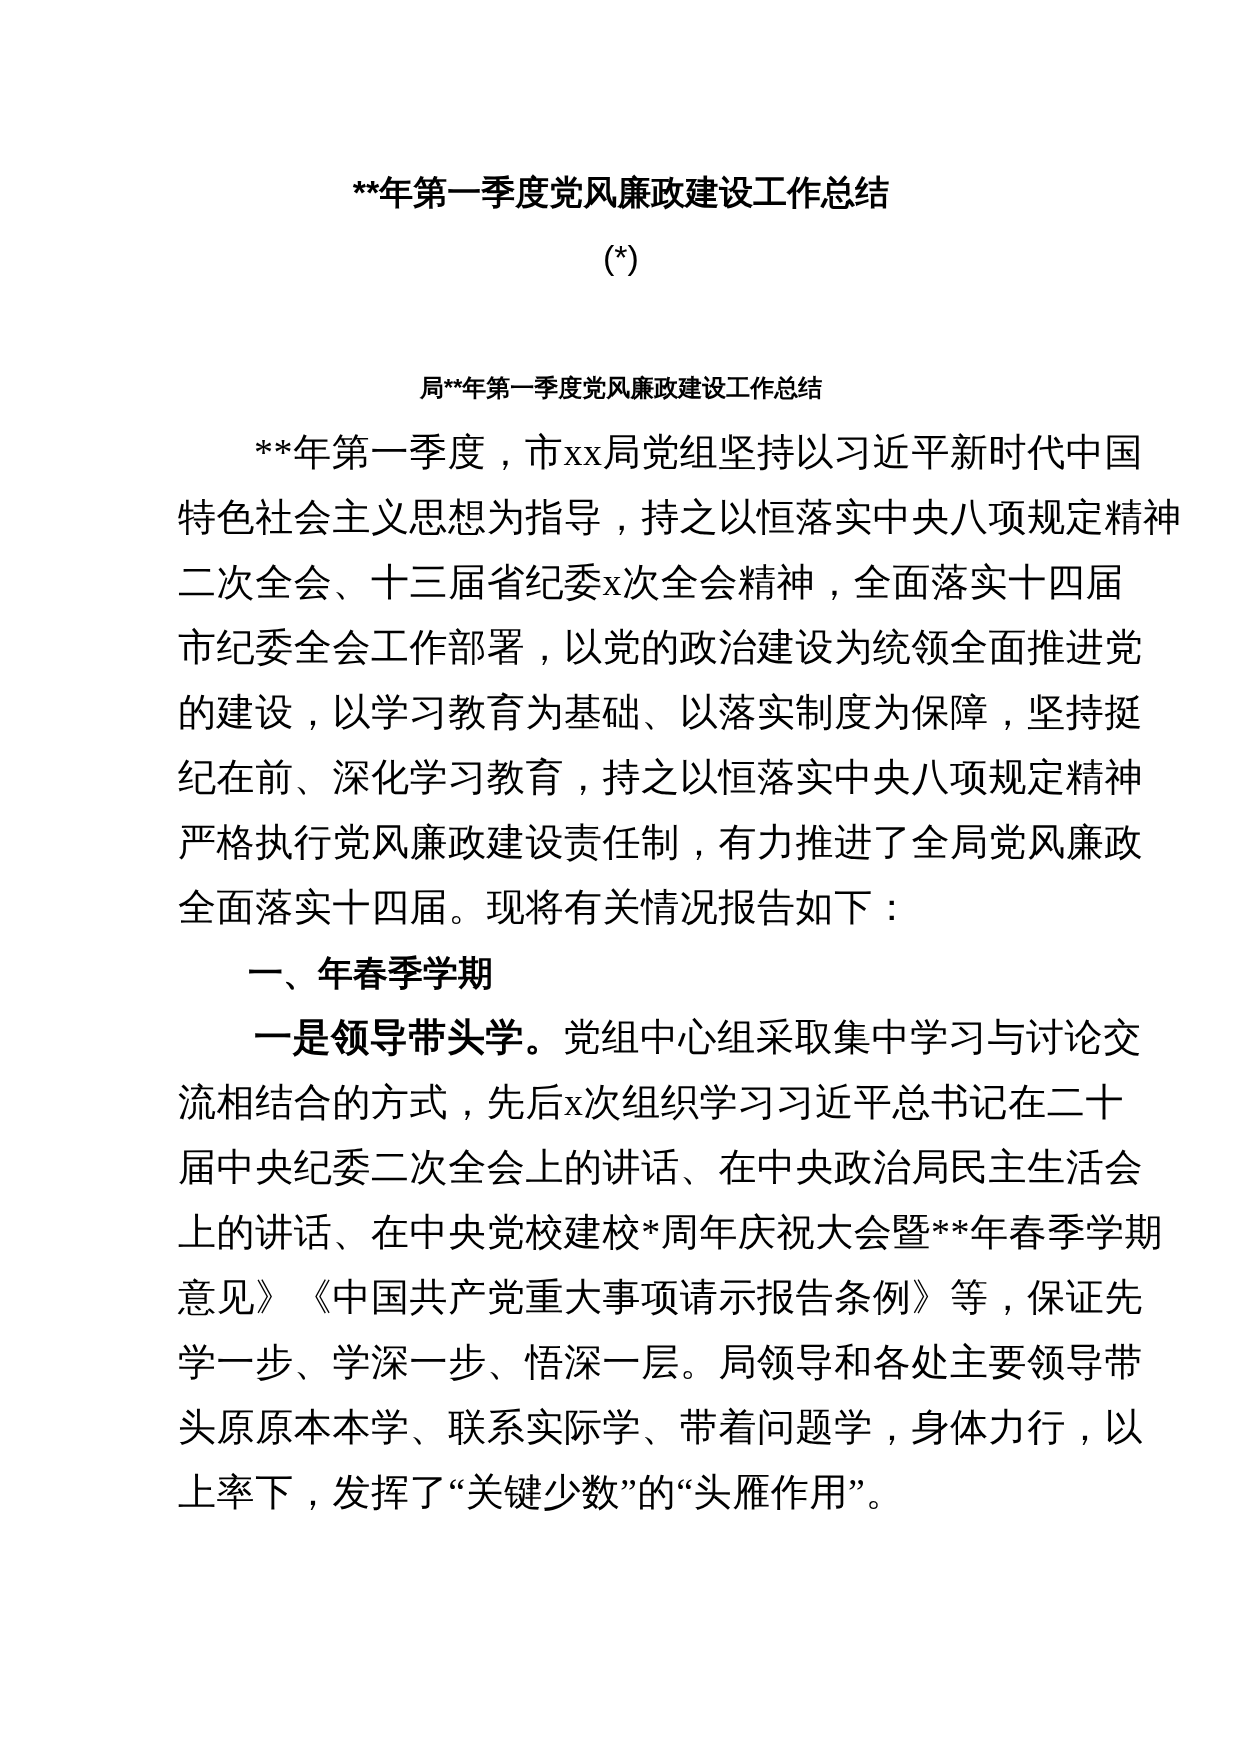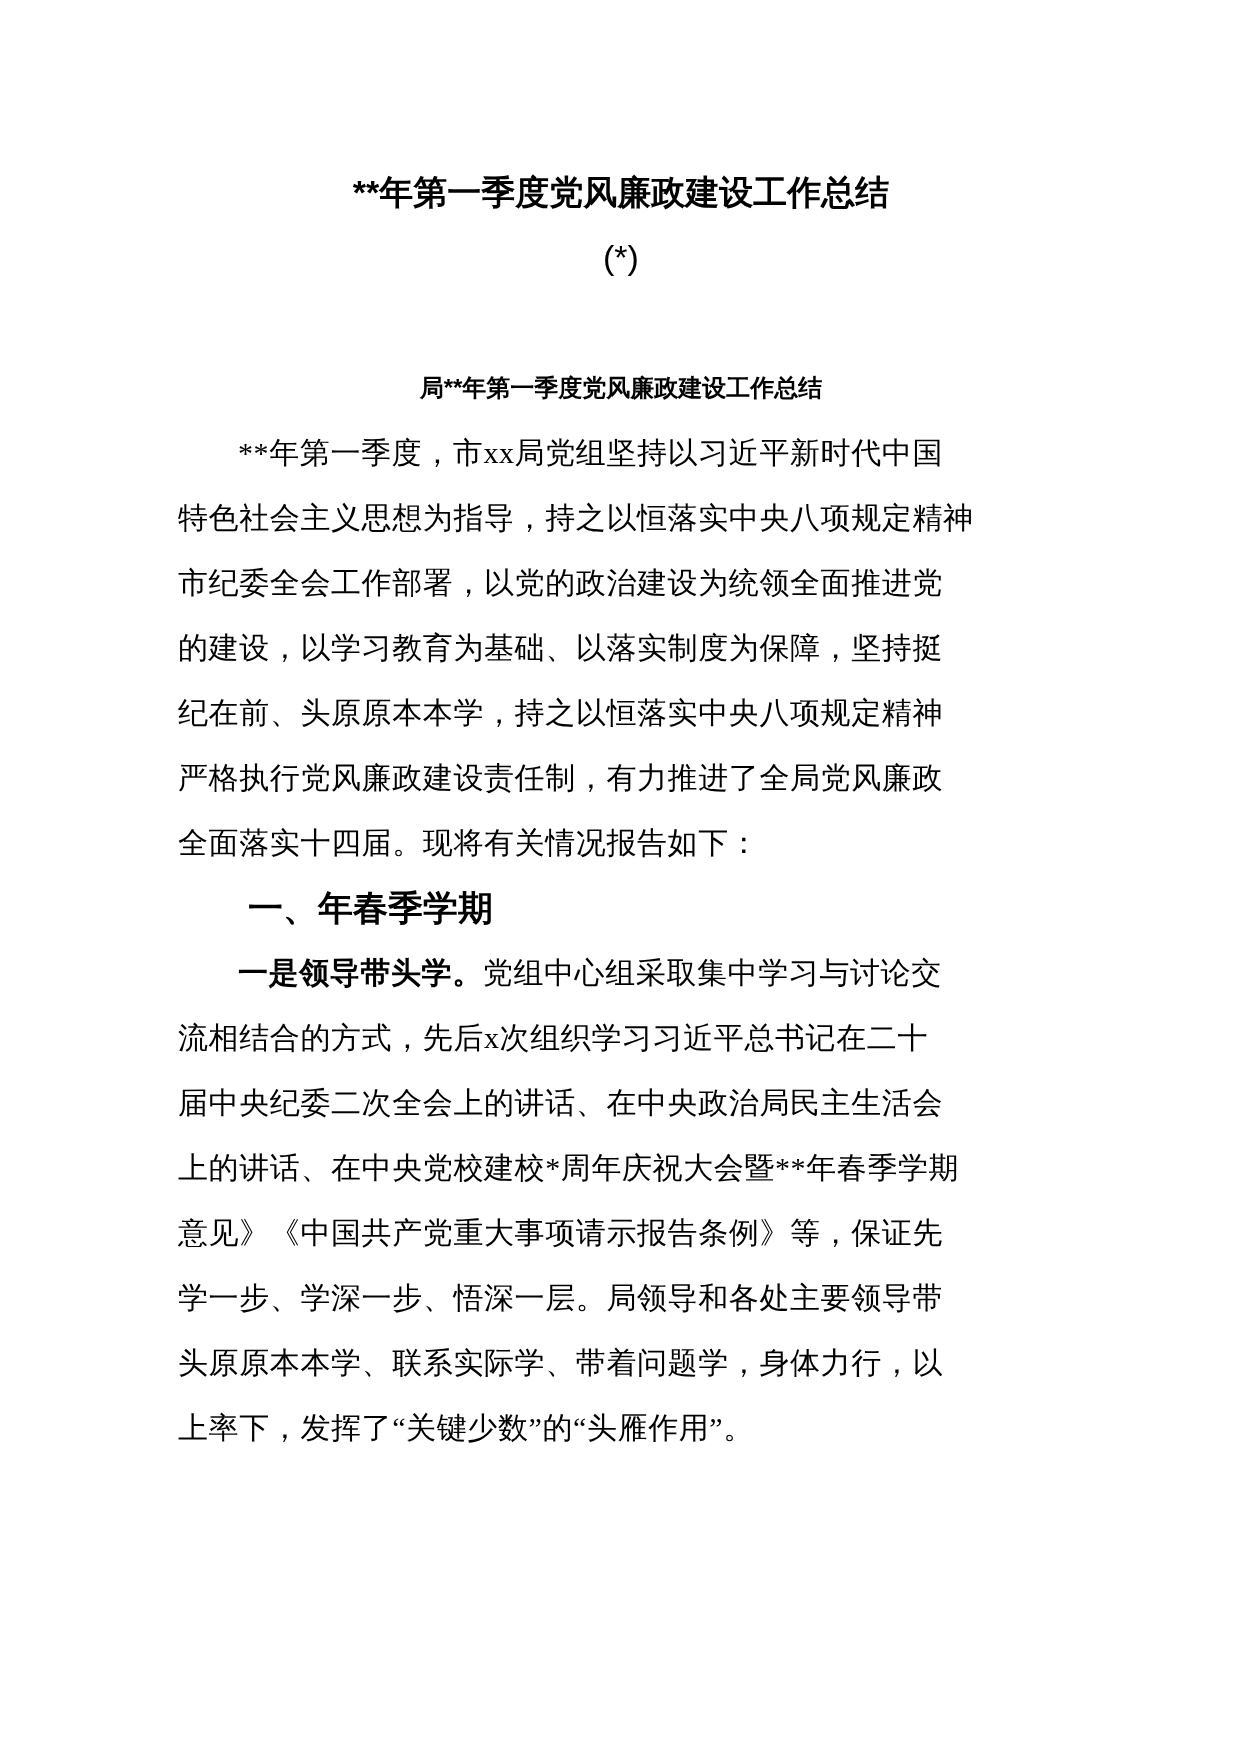--- a/index.html
+++ b/index.html
@@ -52,21 +52,21 @@
     font-size: 35px;
     line-height: 65px;
     font-weight: 700;
     font-family: "Liberation Sans", sans-serif;
     text-indent: 2em;
   }
   .para {
     margin: 0;
   }
   .line {
-    font-size: 30px;
+    font-size: 38px;
     line-height: 65px;
     letter-spacing: 0.6px;
     white-space: nowrap;
   }
   .indent {
     text-indent: 2em;
   }
   .bold-lead {
     font-weight: 700;
     font-family: Liberation Serif, serif;
@@ -82,23 +82,24 @@
 
   <div class="doc-subtitle">(*)</div>
 
   <div class="blank-line"></div>
 
   <h2 class="section-heading">局**年第一季度党风廉政建设工作总结</h2>
 
   <div class="para">
     <div class="line indent">**年第一季度，市xx局党组坚持以习近平新时代中国</div>
     <div class="line">特色社会主义思想为指导，持之以恒落实中央八项规定精神</div>
+    <div class="line">二次全会、十三届省纪委x次全会精神，全面落实十四届</div>
     <div class="line">市纪委全会工作部署，以党的政治建设为统领全面推进党</div>
     <div class="line">的建设，以学习教育为基础、以落实制度为保障，坚持挺</div>
-    <div class="line">纪在前、头原原本本学，持之以恒落实中央八项规定精神</div>
+    <div class="line">纪在前、深化学习教育，持之以恒落实中央八项规定精神</div>
     <div class="line">严格执行党风廉政建设责任制，有力推进了全局党风廉政</div>
     <div class="line">全面落实十四届。现将有关情况报告如下：</div>
   </div>
 
   <h3 class="sub-heading">一、年春季学期</h3>
 
   <div class="para">
     <div class="line indent"><span class="bold-lead">一是领导带头学。</span><span>党组中心组采取集中学习与讨论交</span></div>
     <div class="line">流相结合的方式，先后x次组织学习习近平总书记在二十</div>
     <div class="line">届中央纪委二次全会上的讲话、在中央政治局民主生活会</div>

